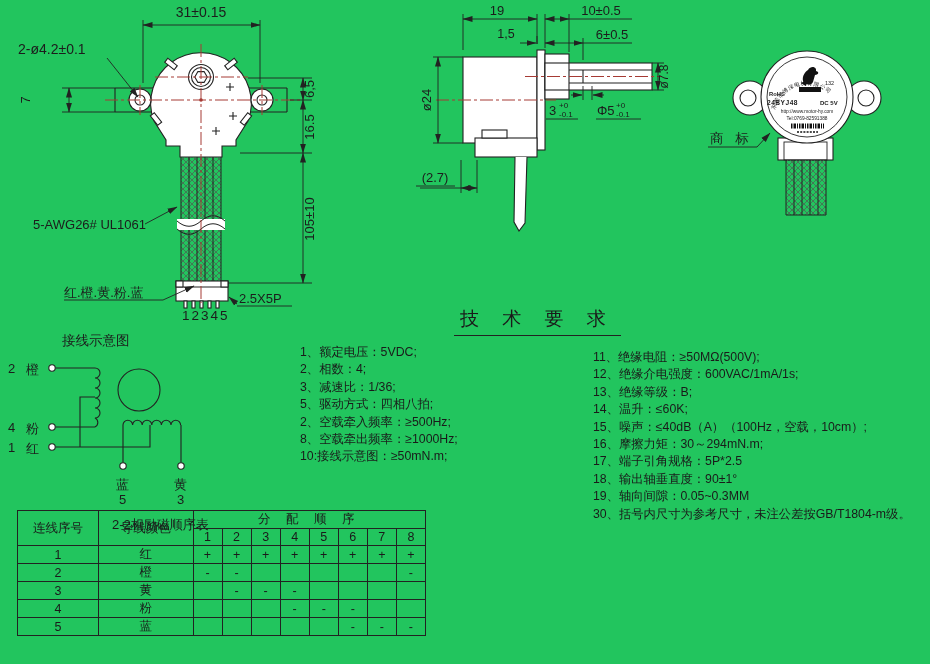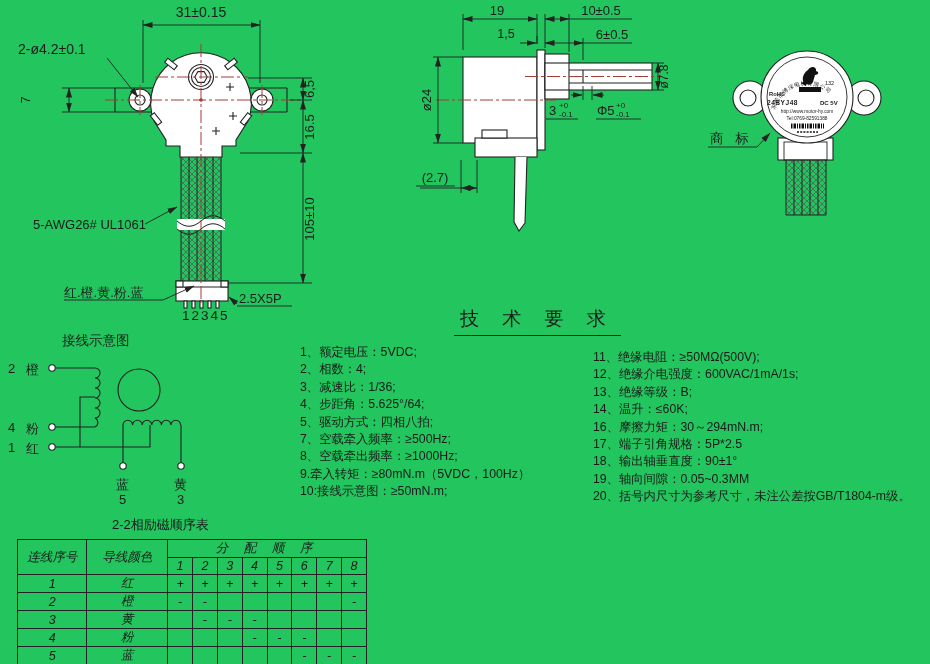--- a/index.html
+++ b/index.html
@@ -243,43 +243,42 @@
   <text x="174" y="489" font-size="13">黄</text>
   <text x="177" y="504" font-size="13">3</text>
 </svg>
 
 <div class="abs techtitle" style="left:454px;top:306px;">技 术 要 求</div>
 
 <div class="abs techcol" style="left:300px;top:344px;width:295px;">
   <div>1、额定电压：5VDC;</div>
   <div>2、相数：4;</div>
   <div>3、减速比：1/36;</div>
-  <div>4、步距角：5.625°/64;</div>
   <div>5、驱动方式：四相八拍;</div>
-  <div>7、空载牵入频率：≥500Hz;</div>
+  <div>2、空载牵入频率：≥500Hz;</div>
   <div>8、空载牵出频率：≥1000Hz;</div>
-  <div>9.牵入转矩：≥80mN.m（5VDC，100Hz）</div>
   <div>10:接线示意图：≥50mN.m;</div>
 </div>
 
 <div class="abs techcol" style="left:593px;top:341px;width:337px;margin-top:8px;">
   <div>11、绝缘电阻：≥50MΩ(500V);</div>
   <div>12、绝缘介电强度：600VAC/1mA/1s;</div>
   <div>13、绝缘等级：B;</div>
   <div>14、温升：≤60K;</div>
+  <div>15、噪声：≤40dB（A）（100Hz，空载，10cm）;</div>
   <div>16、摩擦力矩：30～294mN.m;</div>
   <div>17、端子引角规格：5P*2.5</div>
   <div>18、输出轴垂直度：90±1°</div>
   <div>19、轴向间隙：0.05~0.3MM</div>
-  <div>20、括号内尺寸为参考尺寸，未注公差按GB/T1804-m级。</div>
+  <div>30、括号内尺寸为参考尺寸，未注公差按GB/T1804-m级。</div>
 </div>
 
 <div class="abs tbl-title" style="left:112px;top:516px;">2-2相励磁顺序表</div>
 
-<table class="seq abs" style="left:17px;top:539px;width:350px;font-style:italic;">
+<table class="seq abs" style="left:17px;top:510px;width:409px;">
   <colgroup>
     <col style="width:67px">
         <col style="width:78px">
     <col style="width:24px">
         <col style="width:24px">
         <col style="width:24px">
         <col style="width:24px">
     <col style="width:24px">
         <col style="width:24px">
         <col style="width:24px">

